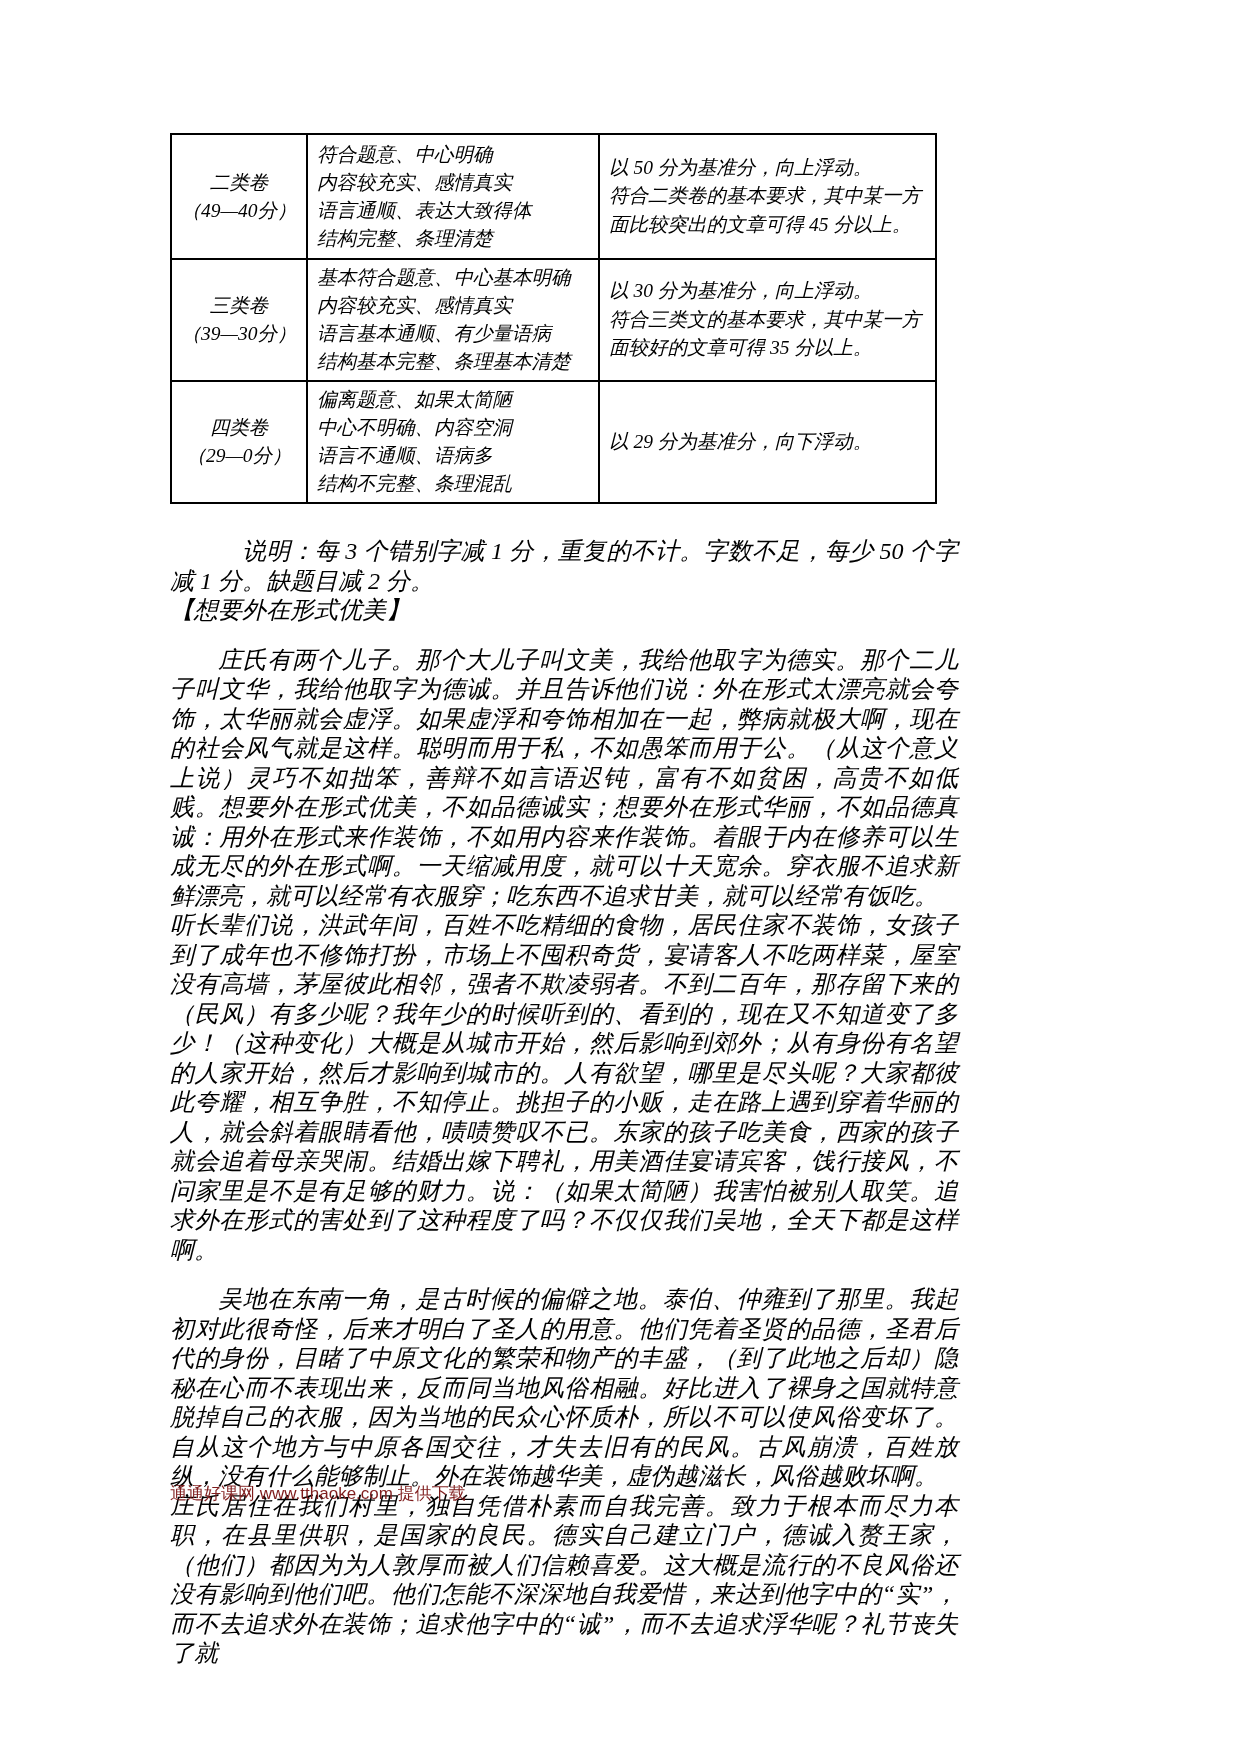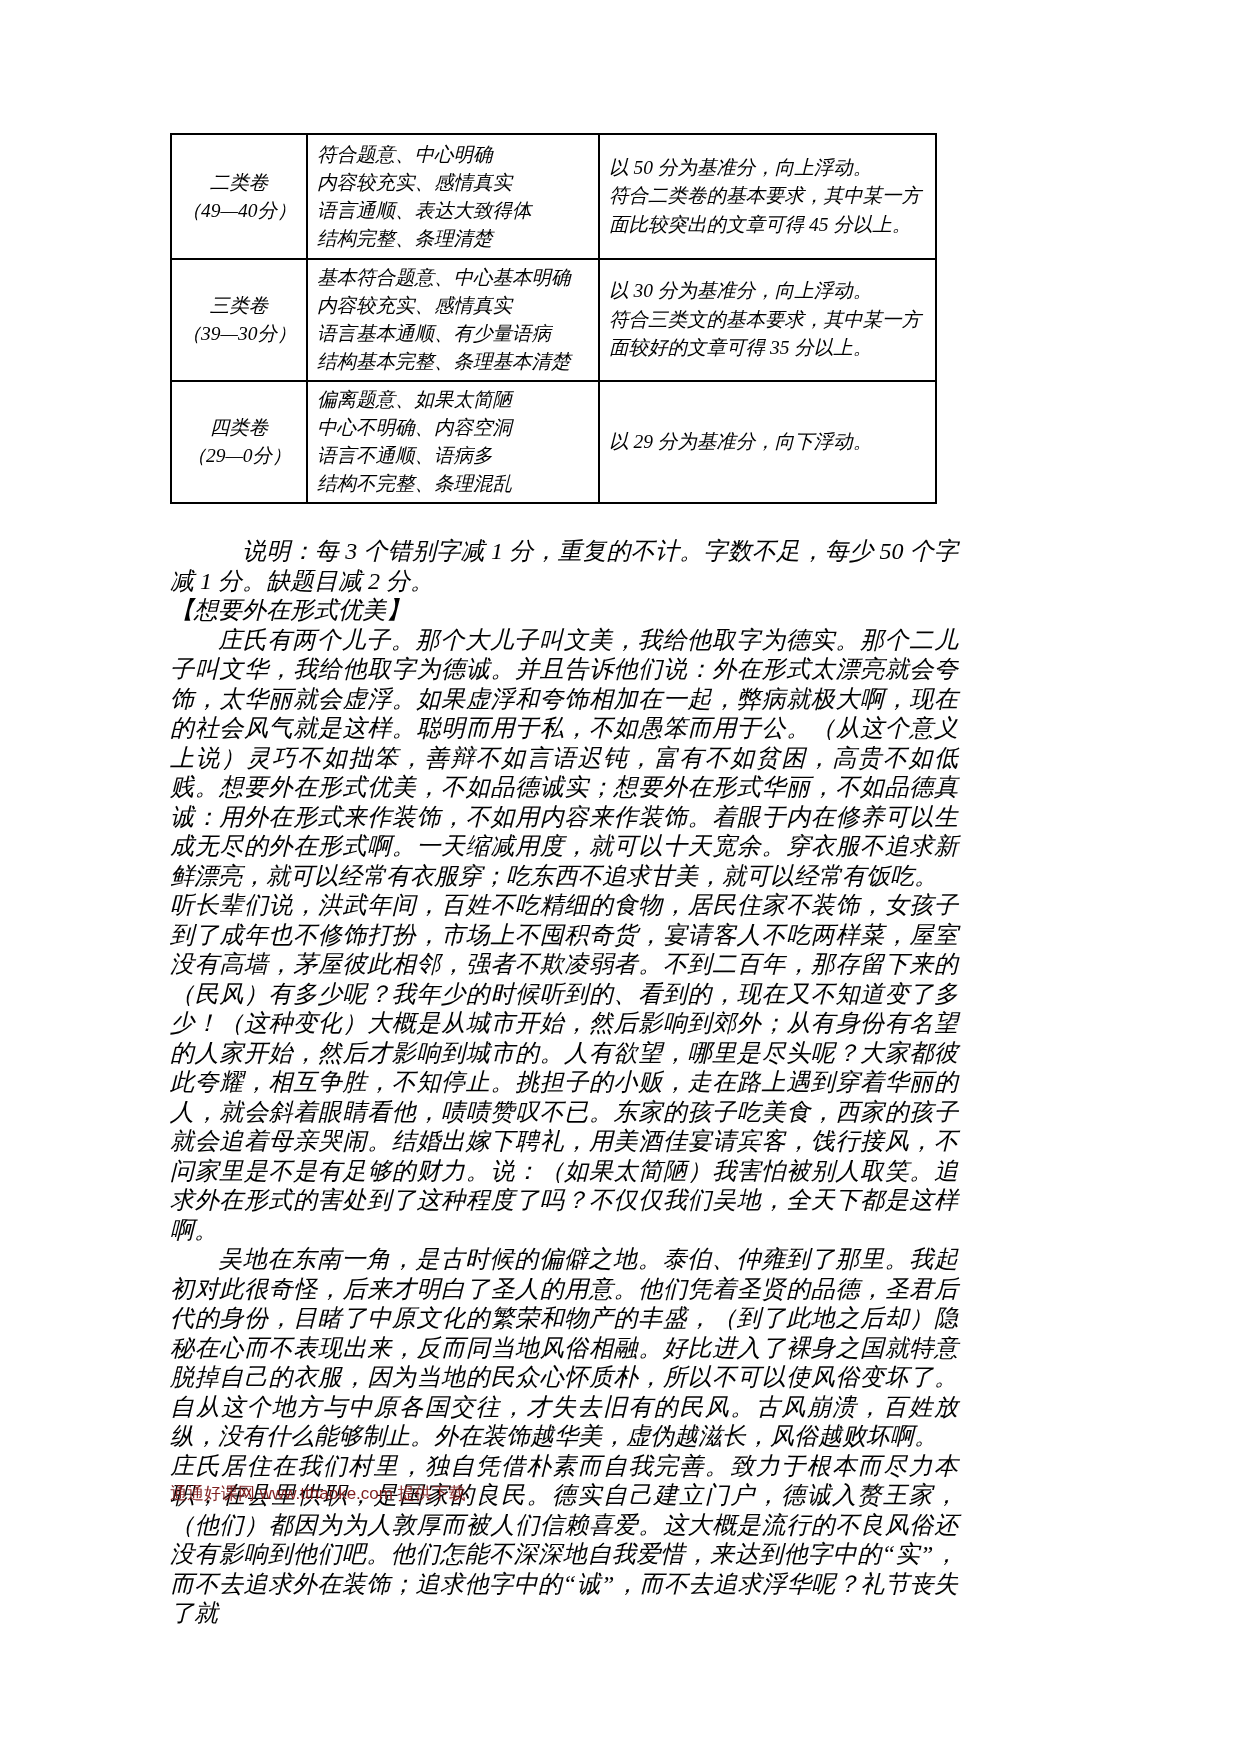--- a/index.html
+++ b/index.html
@@ -42,21 +42,21 @@
   td.criteria-cell div, td.scoring-cell div { display: block; }
   td.scoring-cell { line-height: 28.5px; }
 
   
   .body-text {
     font-size: 24px;
     line-height: 29.5px;
     text-align: justify;
   }
   .shuoming { margin-top: 33px; text-indent: 3em; }
-  .indent2 { text-indent: 2em; }
+  .indent2 { text-indent: 2em; margin-top: 20px; }
 
   
   .footer {
     position: absolute;
     left: 170px; top: 1482px; width: 788px;
     text-align: left;
     font-size: 17px;
     color: #7f1d1d;
     font-family: "Liberation Sans", "DejaVu Sans", sans-serif;
   }

